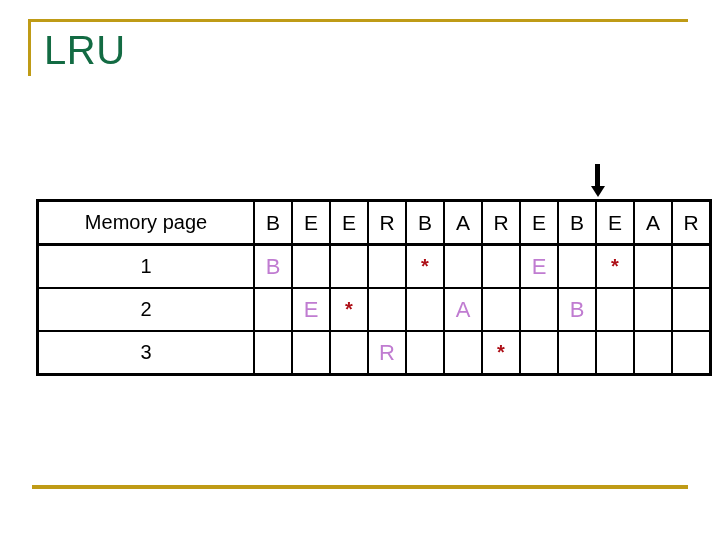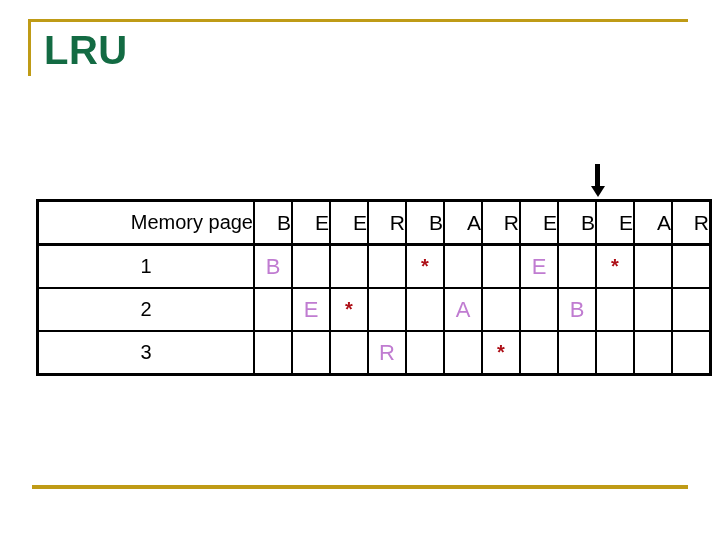--- a/index.html
+++ b/index.html
@@ -32,21 +32,21 @@
     height: 57px;
     background: #BF9B16;
   }
   #page-title {
     position: absolute;
     left: 44px;
     top: 27px;
     font-size: 40px;
     line-height: 46px;
     color: #136B43;
-    font-weight: bold;
+    font-weight: normal;
     letter-spacing: 0.5px;
     white-space: nowrap;
   }
 
   
   #bottom-rule {
     position: absolute;
     left: 32px;
     top: 485px;
     width: 656px;
@@ -86,21 +86,20 @@
   #lru-table td.label-cell {
     width: 214px;
     font-size: 20px;
   }
   #lru-table td.seq-cell {
     width: 36px;
     font-size: 21px;
   }
   #lru-table tr.header-row td {
     border-bottom-width: 3px;
-    text-align: right;
   }
   #lru-table td.frame-cell {
     width: 36px;
     font-size: 22px;
     color: #C07CD1;
   }
   #lru-table td.frame-cell.star {
     color: #AE1018;
     font-size: 20px;
     font-weight: bold;

